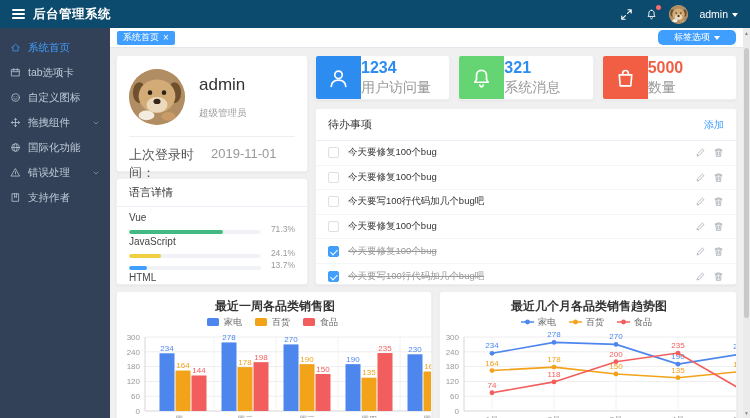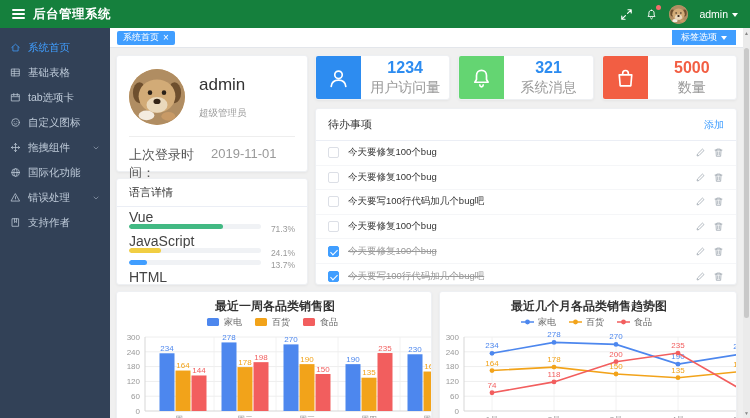--- a/index.html
+++ b/index.html
@@ -1,18 +1,18 @@
 <!DOCTYPE html>
 <html><head>
 <meta charset="utf-8">
 <style>
 *{margin:0;padding:0;box-sizing:border-box}
 html,body{width:750px;height:418px;overflow:hidden;font-family:"Liberation Sans",sans-serif;background:#f0f0f0;position:relative;color:#333}
 
-.header{position:absolute;top:0;left:0;right:0;height:28px;background:#15803d;display:flex;align-items:center;color:#fff;z-index:20}
+.header{position:absolute;top:0;left:0;right:0;height:28px;background:#0c4a6e;display:flex;align-items:center;color:#fff;z-index:20}
 .hamburger{display:flex;flex-direction:column;gap:2.5px;padding-left:12px;cursor:pointer}
 .hamburger span{display:block;width:13px;height:1.8px;background:#fff;border-radius:1px}
 .app-title{font-size:12.5px;font-weight:bold;margin-left:8px;letter-spacing:.5px}
 .header-right{margin-left:auto;display:flex;align-items:center;gap:11px;padding-right:12px}
 .hicon{width:14px;height:14px;position:relative;cursor:pointer;display:flex;align-items:center;justify-content:center}
 .hicon svg{width:13px;height:13px}
 .badge-dot{position:absolute;top:-2px;right:-3px;width:5px;height:5px;border-radius:50%;background:#f56c6c}
 .avatar{width:19px;height:19px;border-radius:50%;overflow:hidden;background:#c8a06c;flex:none}
 .user-wrap{display:flex;align-items:center;gap:4px;cursor:pointer}
 .username{font-size:10.5px}
@@ -20,21 +20,21 @@
 
 .sidebar{position:absolute;top:28px;left:0;bottom:0;width:110px;background:#324157;padding-top:7px;z-index:15}
 .side-item{height:25px;display:flex;align-items:center;padding:0 10px;color:#bfcbd9;font-size:10.5px;cursor:pointer;white-space:nowrap}
 .side-item svg.mi{width:11px;height:11px;margin-right:7px;flex:none}
 .side-item.active{color:#409eff}
 .side-item .chev{margin-left:auto;width:8px;height:8px;flex:none}
 
 .tabbar{position:absolute;top:28px;left:110px;right:7px;height:20px;background:#fff;border-bottom:1px solid #e3e6eb;display:flex;align-items:center;padding:0 7px;z-index:10}
 .tab-tag{background:#409eff;color:#fff;font-size:9px;height:14px;display:flex;align-items:center;padding:0 6px;border-radius:2px;gap:4px;cursor:pointer}
 .tab-close{font-size:10px;line-height:1;cursor:pointer}
-.tag-options{margin-left:auto;background:#409eff;color:#fff;font-size:9px;height:15px;display:flex;align-items:center;padding:0 9px;border-radius:0;gap:4px;cursor:pointer}
+.tag-options{margin-left:auto;background:#409eff;color:#fff;font-size:9px;height:15px;display:flex;align-items:center;padding:0 16px;border-radius:5px;gap:4px;cursor:pointer}
 
 .main{position:absolute;top:48px;left:110px;right:7px;bottom:-140px;padding:7px 6px}
 .card{background:#fff;border:1px solid #eef0f3;border-radius:3px;box-shadow:0 1px 3px rgba(0,0,0,.05)}
 .row1{display:flex;gap:7px}
 .col-left{width:192px;flex:none;display:flex;flex-direction:column;gap:6px}
 .col-right{flex:1;display:flex;flex-direction:column;gap:8px}
 
 .profile-card{height:117px;padding:13px 12px 6px}
 .profile-top{display:flex;align-items:center}
 .profile-avatar{width:56px;height:56px;border-radius:50%;overflow:hidden;flex:none;background:#c8a06c}
@@ -43,31 +43,31 @@
 .profile-role{font-size:9.5px;color:#999;margin-top:12px}
 .profile-divider{border-top:1px solid #eee;margin:11px 0 6px}
 .profile-row{font-size:13px;padding:3px 0;display:flex}
 .profile-row .lbl{color:#555;width:82px;flex:none}
 .profile-row .val{color:#999}
 
 .lang-card{height:107px;overflow:hidden}
 .card-header{display:flex;align-items:center;padding:6px 12px;border-bottom:1px solid #ebeef5;font-size:11px;color:#333}
 .lang-body{padding:5px 12px 6px}
 .lang-item{margin-bottom:2px}
-.lang-name{font-size:14px;color:#444;line-height:11px}
-.lang-barrow{display:flex;align-items:flex-start;gap:6px;margin-top:1px}
+.lang-name{font-size:10px;color:#444;line-height:11px}
+.lang-barrow{display:flex;align-items:flex-end;gap:6px;margin-top:1px}
 .lang-track{flex:1;height:4.5px;background:#f0f2f5;border-radius:3px;overflow:hidden}
 .lang-fill{height:100%;border-radius:3px}
 .lang-pct{font-size:8.5px;color:#999;width:28px;text-align:right;flex:none}
 
 .stats-row{display:flex;gap:8px;height:45px}
 .stat-card{flex:1;display:flex;overflow:hidden;cursor:pointer}
 .stat-icon{width:45px;height:45px;flex:none;display:flex;align-items:center;justify-content:center}
 .stat-icon svg{width:25px;height:25px}
-.stat-body{flex:1;display:flex;flex-direction:column;align-items:center;justify-content:center;gap:2px}
+.stat-body{flex:1;display:flex;flex-direction:column;justify-content:center;gap:2px}
 .stat-value{font-size:16px;font-weight:bold}
 .stat-label{font-size:14px;color:#999}
 
 .todo-card{height:177px;overflow:hidden}
 .todo-header{display:flex;align-items:center;justify-content:space-between;padding:8px 12px;border-bottom:1px solid #ebeef5}
 .todo-title{font-size:11px;color:#333}
 .todo-add{font-size:10px;color:#409eff;cursor:pointer}
 .todo-item{display:flex;align-items:center;height:24.6px;padding:0 12px;border-bottom:1px solid #f5f6f8;font-size:9.5px}
 .todo-item:last-child{border-bottom:none}
 .todo-check{width:11px;height:11px;border:1px solid #dcdfe6;border-radius:2px;background:#fff;position:relative;flex:none;cursor:pointer}
@@ -132,28 +132,20 @@
 </div>
 
 <aside class="sidebar" id="sidebar">
     <div class="side-item active">
       <span style="display:flex">
         <svg class="mi" viewBox="0 0 16 16" fill="none" stroke="currentColor" stroke-width="1.1" stroke-linecap="round" stroke-linejoin="round">
           <path d="M2.5 8 8 3.2 13.5 8M4.2 7.2v5.8h7.6V7.2"></path>
         </svg>
       </span>
       <span>系统首页</span>
-    </div>
-    <div class="side-item">
-      <span style="display:flex">
-        <svg class="mi" viewBox="0 0 16 16" fill="none" stroke="currentColor" stroke-width="1.1" stroke-linecap="round" stroke-linejoin="round">
-          <path d="M2.5 3h11v10h-11zM2.5 6.3h11M2.5 9.6h11M6.2 3v10"></path>
-        </svg>
-      </span>
-      <span>基础表格</span>
     </div>
     <div class="side-item">
       <span style="display:flex">
         <svg class="mi" viewBox="0 0 16 16" fill="none" stroke="currentColor" stroke-width="1.1" stroke-linecap="round" stroke-linejoin="round">
           <path d="M2.5 3.8h11v9.2h-11zM2.5 6.8h11M5.5 2.2v3M10.5 2.2v3"></path>
         </svg>
       </span>
       <span>tab选项卡</span>
     </div>
     <div class="side-item">

